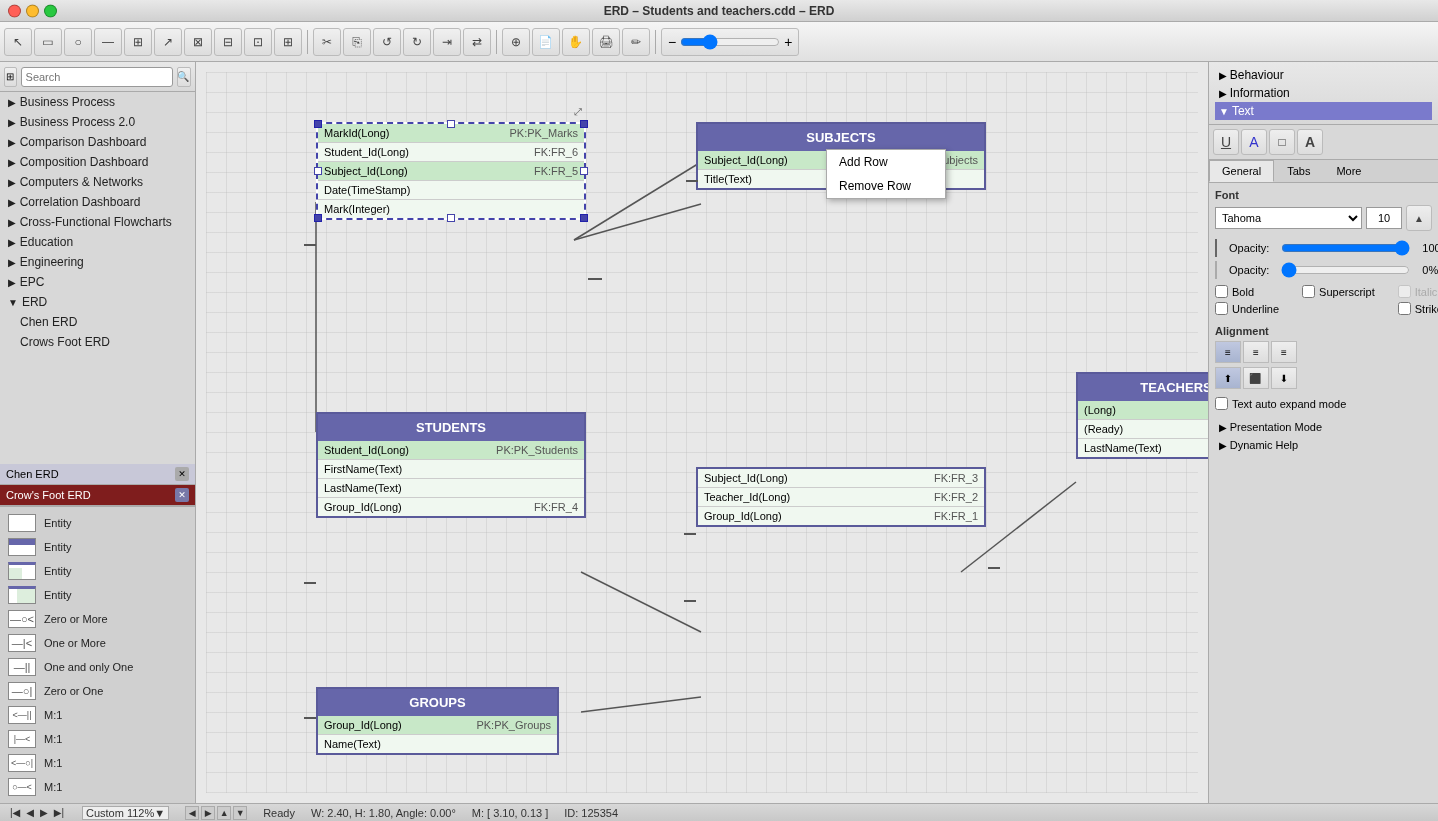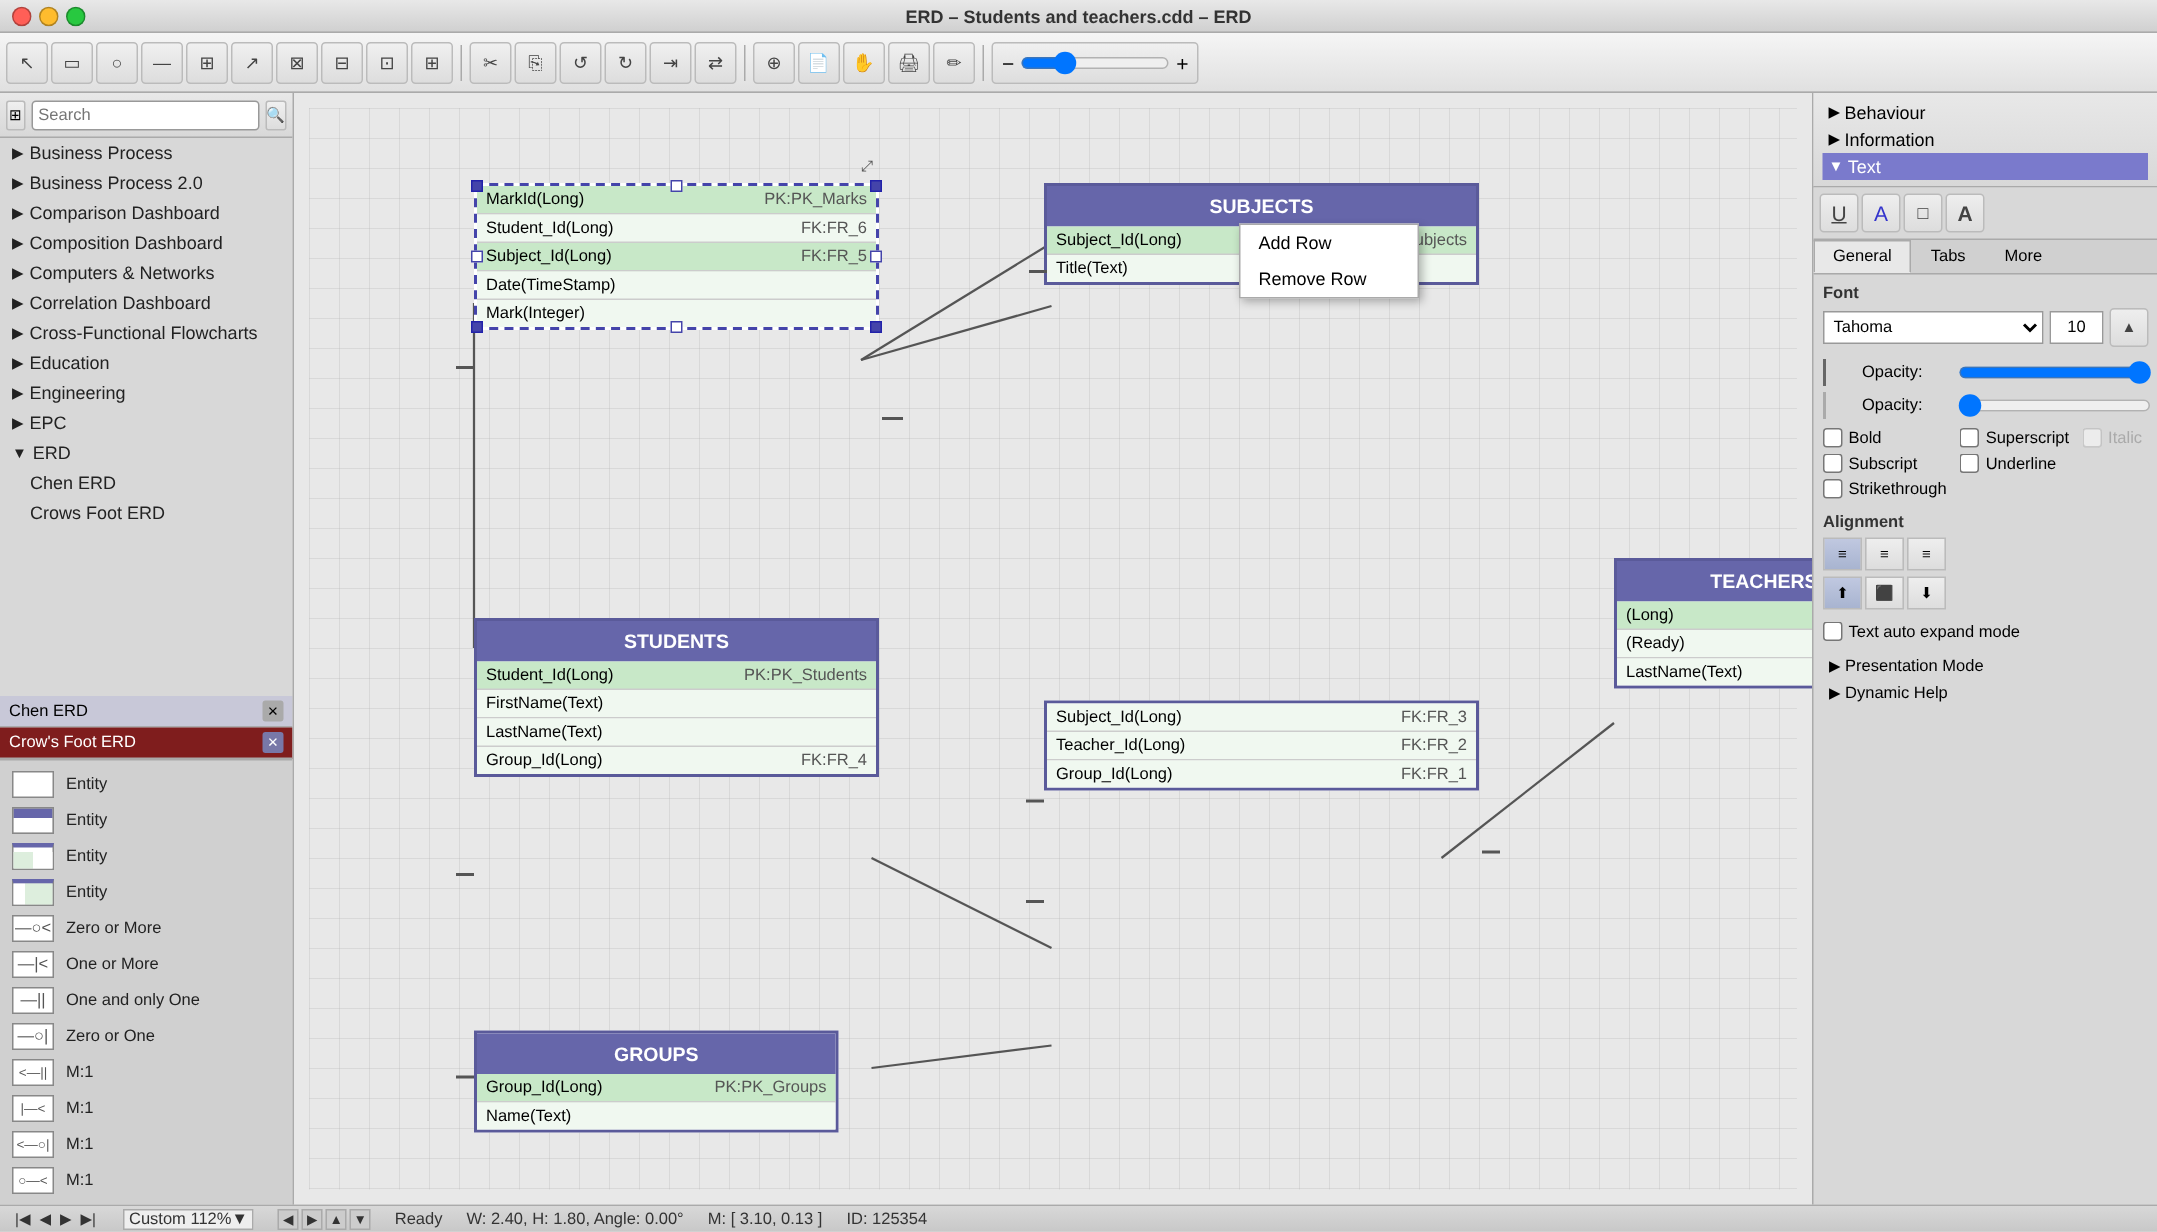--- a/index.html
+++ b/index.html
@@ -238,21 +238,21 @@
     .prop-label { font-size: 11px; font-weight: bold; margin-bottom: 4px; color: #333; }
     .font-row { display: flex; align-items: center; gap: 4px; margin-bottom: 4px; }
     .font-select {
       flex: 1; height: 22px; border: 1px solid #999;
       background: white; font-size: 11px; padding: 0 2px;
     }
     .font-size-input {
       width: 36px; height: 22px; border: 1px solid #999;
       background: white; font-size: 11px; text-align: center;
     }
-    .color-row { display: flex; align-items: center; gap: 24px; margin-bottom: 4px; }
+    .color-row { display: flex; align-items: center; gap: 12px; margin-bottom: 4px; }
     .color-box { width: 30px; height: 18px; border: 1px solid #666; }
     .opacity-slider { flex: 1; }
     .opacity-val { width: 36px; font-size: 11px; text-align: right; }
 
     .checkbox-row { display: flex; align-items: center; gap: 4px; margin-bottom: 2px; font-size: 11px; }
     .checkbox-row input { margin: 0; }
 
     .align-section { margin-top: 8px; }
     .align-btns { display: flex; gap: 2px; }
     .align-btn {
@@ -691,21 +691,21 @@
         <span class="opacity-val">100%</span>
       </div>
 
       <div class="color-row">
         <div class="color-box" style="background:#ffffff;border:1px solid #aaa;"></div>
         <span>Opacity:</span>
         <input type="range" class="opacity-slider" min="0" max="100" value="0" style="">
         <span class="opacity-val">0%</span>
       </div>
 
-      <div style="display:grid; grid-template-columns: 1fr 1fr 1fr; gap: 2px 9px; margin: 6px 0;">
+      <div style="display:grid; grid-template-columns: 1fr 1fr 1fr 1fr; gap: 2px 23px; margin: 6px 0;">
         <div class="checkbox-row">
           <input type="checkbox" style="">
           <span>Bold</span>
         </div>
         <div class="checkbox-row">
           <input type="checkbox" style="">
           <span>Superscript</span>
         </div>
         <div class="checkbox-row">
           <input type="checkbox" disabled="" style="">

